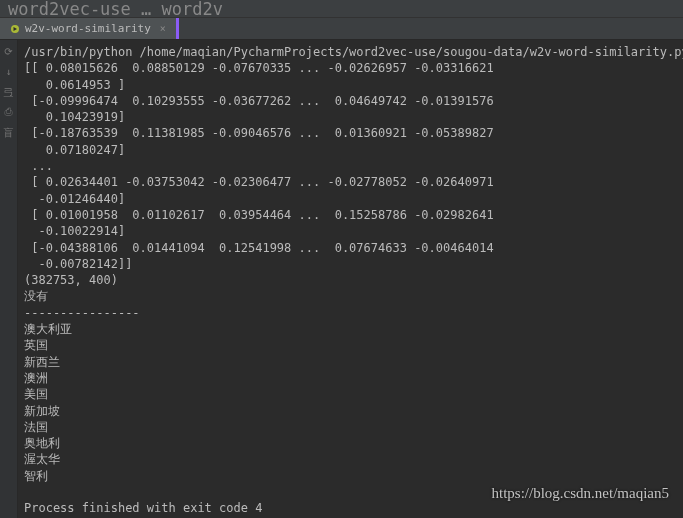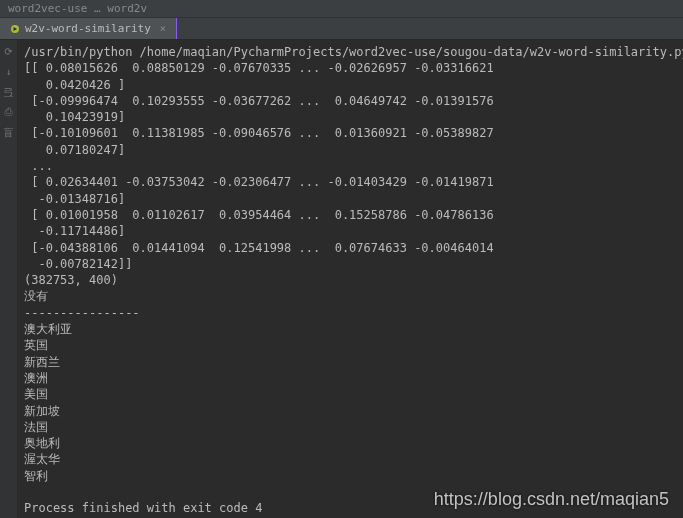--- a/index.html
+++ b/index.html
@@ -13,36 +13,36 @@
       overflow: hidden;
       position: relative;
     }
     .top-bar {
       height: 18px;
       background: #3c3f41;
       border-bottom: 1px solid #323232;
       display: flex;
       align-items: center;
       padding-left: 8px;
-      font-size: 11px;
+      font-size: 17px;
       color: #888;
     }
     .tab-bar {
       height: 22px;
       background: #3c3f41;
       border-bottom: 1px solid #282828;
       display: flex;
       align-items: stretch;
     }
     .tab {
       display: flex;
       align-items: center;
       padding: 0 10px;
       background: #4e5254;
-      border-right: 1px solid #8b5cf6;
+      border-right: 3px solid #8b5cf6;
       font-size: 11px;
       color: #bbbbbb;
       gap: 5px;
     }
     .tab-icon {
       width: 10px;
       height: 10px;
       display: inline-block;
     }
     .tab-close {
@@ -77,25 +77,25 @@
       background: #2b2b2b;
       padding: 4px 6px;
       white-space: pre;
       line-height: 16.3px;
       font-size: 12px;
       color: #bbbbbb;
       overflow: hidden;
     }
     .watermark {
       position: absolute;
-      bottom: 8px;
+      bottom: 16px;
       right: 14px;
       color: #ddd;
-      font-family: Liberation Sans, sans-serif;
-      font-size: 18px;
+      font-family: Liberation Serif, serif;
+      font-size: 15px;
       opacity: 0.85;
       text-shadow: 0 0 3px #000;
     }
   </style>
 </head>
 <body>
 
 <div class="top-bar">
   <span>word2vec-use … word2v</span>
 </div>
@@ -116,30 +116,30 @@
 <div class="main-area">
   <div class="gutter">
     <span class="gutter-icon">⟳</span>
     <span class="gutter-icon">↓</span>
     <span class="gutter-icon">弖</span>
     <span class="gutter-icon">⎙</span>
     <span class="gutter-icon">盲</span>
   </div>
   <div class="console"><span>/usr/bin/python /home/maqian/PycharmProjects/word2vec-use/sougou-data/w2v-word-similarity.py</span>
 <span>[[ 0.08015626  0.08850129 -0.07670335 ... -0.02626957 -0.03316621</span>
-<span>   0.0420426 ]</span>
+<span>   0.0614953 ]</span>
 <span> [-0.09996474  0.10293555 -0.03677262 ...  0.04649742 -0.01391576</span>
 <span>   0.10423919]</span>
-<span> [-0.10109601  0.11381985 -0.09046576 ...  0.01360921 -0.05389827</span>
+<span> [-0.18763539  0.11381985 -0.09046576 ...  0.01360921 -0.05389827</span>
 <span>   0.07180247]</span>
 <span> ...</span>
-<span> [ 0.02634401 -0.03753042 -0.02306477 ... -0.01403429 -0.01419871</span>
-<span>  -0.01348716]</span>
-<span> [ 0.01001958  0.01102617  0.03954464 ...  0.15258786 -0.04786136</span>
-<span>  -0.11714486]</span>
+<span> [ 0.02634401 -0.03753042 -0.02306477 ... -0.02778052 -0.02640971</span>
+<span>  -0.01246440]</span>
+<span> [ 0.01001958  0.01102617  0.03954464 ...  0.15258786 -0.02982641</span>
+<span>  -0.10022914]</span>
 <span> [-0.04388106  0.01441094  0.12541998 ...  0.07674633 -0.00464014</span>
 <span>  -0.00782142]]</span>
 <span>(382753, 400)</span>
 <span>没有</span>
 <span>----------------</span>
 <span>澳大利亚</span>
 <span>英国</span>
 <span>新西兰</span>
 <span>澳洲</span>
 <span>美国</span>

